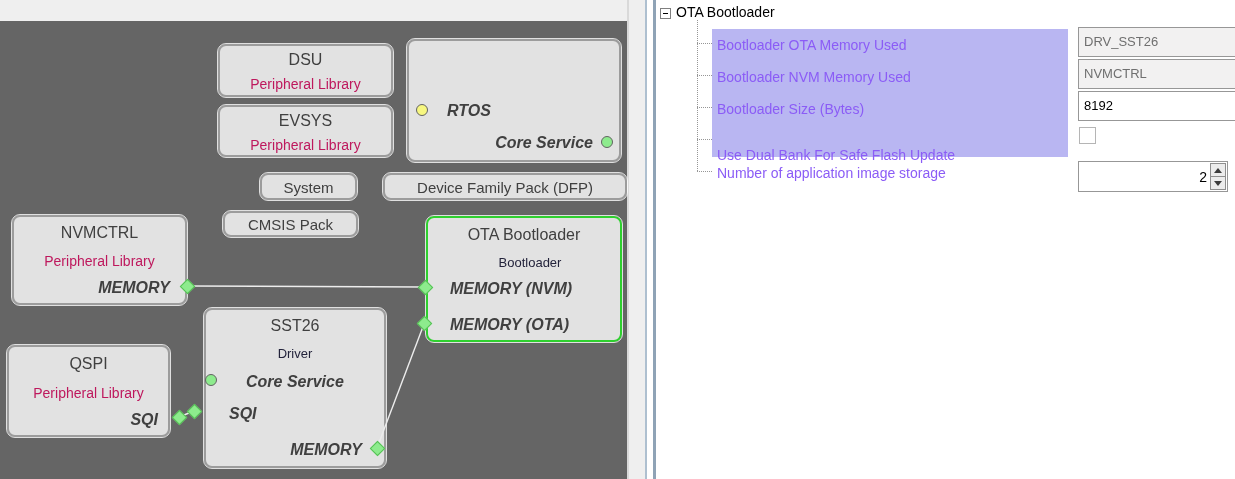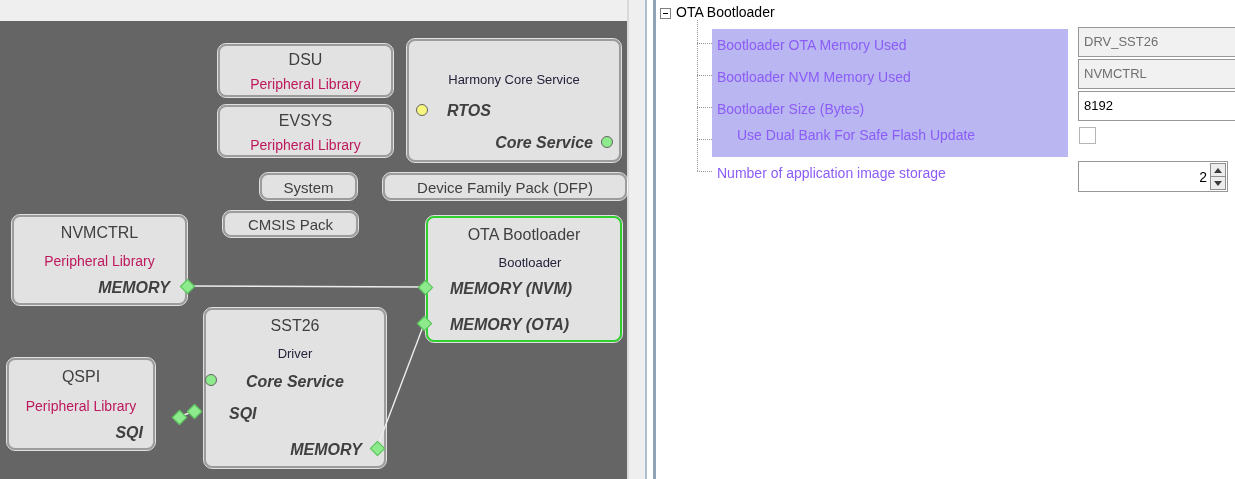--- a/index.html
+++ b/index.html
@@ -76,21 +76,20 @@
       </svg>
   <div class="block" style="left: 218px; top: 44px; width: 175px; height: 53px;">
         <div class="bline title a-center" style="top: 4px;">DSU</div>
         <div class="bline subtitle a-center" style="top: 28px;">Peripheral Library</div>
       </div>
       <div class="block" style="left: 218px; top: 105px; width: 175px; height: 52px;">
         <div class="bline title a-center" style="top: 4px;">EVSYS</div>
         <div class="bline subtitle a-center" style="top: 28px;">Peripheral Library</div>
       </div>
       <div class="block" style="left: 407px; top: 39px; width: 214px; height: 123px;">
-        <div class="bline subtitle-sm a-center" style="top: 29px;">Harmony Core Service</div>
         <div class="bline port a-left" style="top: 60px; padding-left: 38px;">RTOS</div>
         <div class="bline port a-right" style="top: 92px; padding-right: 26px;">Core Service</div>
       </div>
       <div class="block" style="left: 383px; top: 173px; width: 244px; height: 27px;">
         <div class="bline btn-label a-center" style="top: 3px;">Device Family Pack (DFP)</div>
       </div>
       <div class="block" style="left: 260px; top: 173px; width: 97px; height: 27px;">
         <div class="bline btn-label a-center" style="top: 3px;">System</div>
       </div>
       <div class="block" style="left: 223px; top: 211px; width: 135px; height: 26px;">
@@ -107,21 +106,21 @@
         <div class="bline port a-left" style="top: 61px; padding-left: 22px;">MEMORY (NVM)</div>
         <div class="bline port a-left" style="top: 97px; padding-left: 22px;">MEMORY (OTA)</div>
       </div>
       <div class="block" style="left: 195px; top: 308px; width: 182px; height: 160px; margin-left: 9px;">
         <div class="bline title a-center" style="top: 6px;">SST26</div>
         <div class="bline subtitle-sm a-center" style="top: 34px;">Driver</div>
         <div class="bline port a-left" style="top: 62px; padding-left: 40px;">Core Service</div>
         <div class="bline port a-left" style="top: 94px; padding-left: 23px;">SQI</div>
         <div class="bline port a-right" style="top: 130px; padding-right: 22px;">MEMORY</div>
       </div>
-      <div class="block" style="left: 7px; top: 358px; width: 148px; height: 92px;">
+      <div class="block" style="left: 7px; top: 345px; width: 163px; height: 92px;">
         <div class="bline title a-center" style="top: 7px;">QSPI</div>
         <div class="bline subtitle a-center" style="top: 36px;">Peripheral Library</div>
         <div class="bline port a-right" style="top: 63px; padding-right: 10px;">SQI</div>
       </div>
       <div class="marker circle yellow" style="left: 416px; top: 104px;"></div>
       <div class="marker circle green" style="left: 601px; top: 136px;"></div>
       <div class="marker circle green" style="left: 205px; top: 374px;"></div>
       <div class="marker diamond green" style="left: 181.5px; top: 280.5px;"></div>
       <div class="marker diamond green" style="left: 419.5px; top: 281.5px;"></div>
       <div class="marker diamond green" style="left: 418.5px; top: 317.5px;"></div>
@@ -148,21 +147,21 @@
         <div class="row-highlight" style="top: 61px; height: 32px;"></div>
         <div class="tree-hline" style="top: 75px;"></div>
         <div class="prop-label" style="top: 61px;">Bootloader NVM Memory Used</div>
         <div class="prop-field disabled" style="top: 59px;">NVMCTRL</div>
         <div class="row-highlight" style="top: 93px; height: 32px;"></div>
         <div class="tree-hline" style="top: 107px;"></div>
         <div class="prop-label" style="top: 93px;">Bootloader Size (Bytes)</div>
         <div class="prop-field" style="top: 91px;">8192</div>
         <div class="row-highlight" style="top: 125px; height: 32px;"></div>
         <div class="tree-hline" style="top: 139px;"></div>
-        <div class="prop-label" style="top: 119px; margin-left: 20px;">Use Dual Bank For Safe Flash Update</div>
+        <div class="prop-label" style="top: 139px;">Use Dual Bank For Safe Flash Update</div>
         <div class="prop-checkbox" style="top: 127px;"></div>
         <div class="tree-hline" style="top: 171px;"></div>
         <div class="prop-label" style="top: 157px;">Number of application image storage</div>
         <div class="prop-spinner" style="top: 161px;">
           <span class="spin-value">2</span>
           <span class="spin-buttons">
             <span class="spin-btn">
               <span class="tri-up"></span>
             </span>
             <span class="spin-btn">

